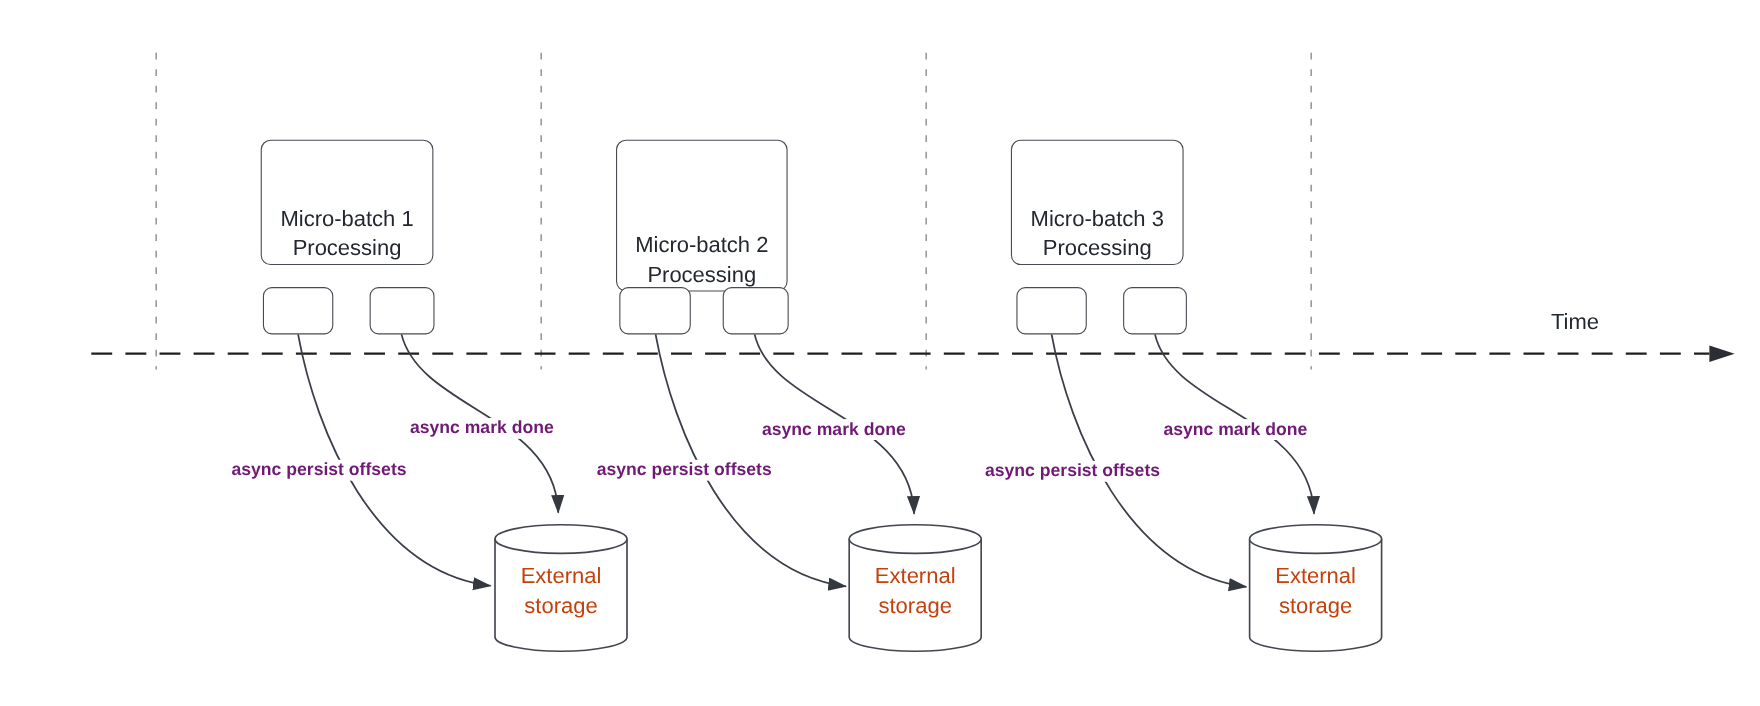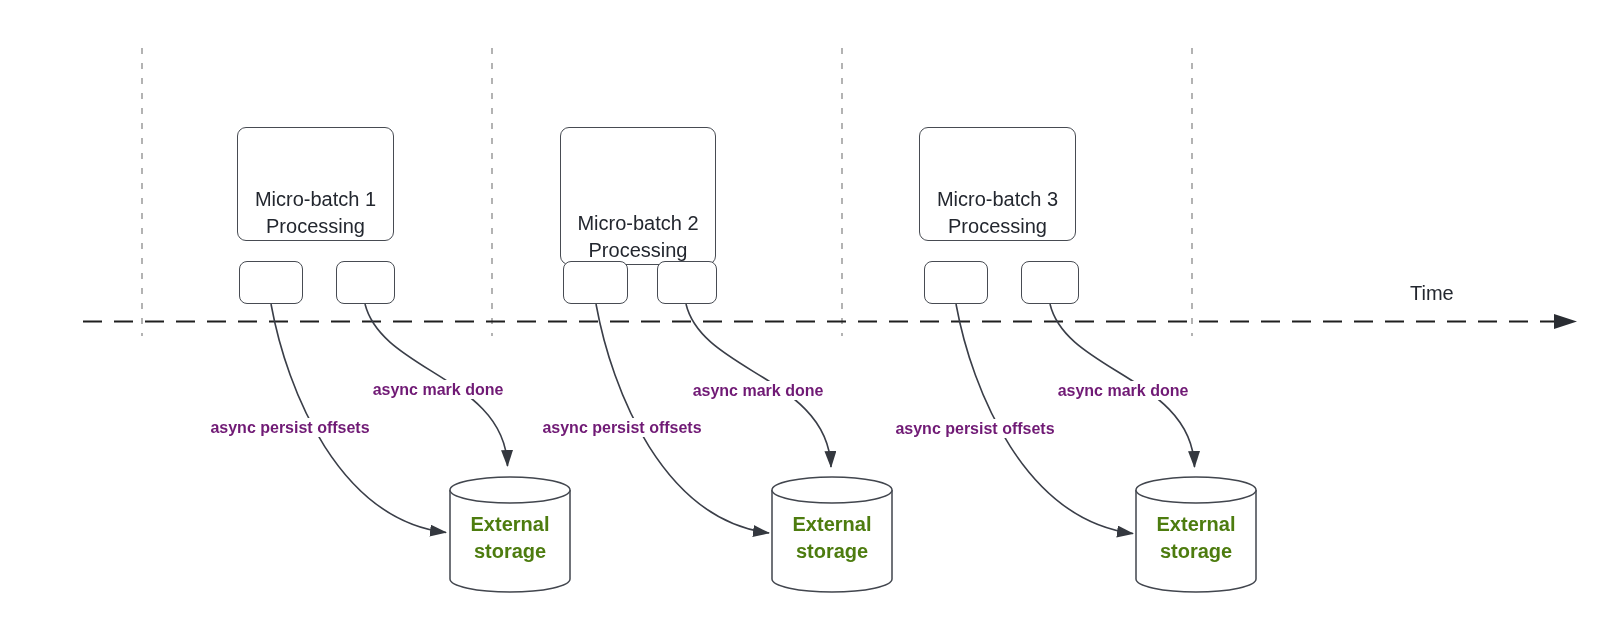--- a/index.html
+++ b/index.html
@@ -33,23 +33,22 @@
     background: #ffffff;
   }
   .storage-label {
     position: absolute;
     display: flex;
     flex-direction: column;
     align-items: center;
     justify-content: center;
     font-size: 20px;
     line-height: 27px;
-    color: #4d7c0f;
+    color: #c2410c;
     text-align: center;
-    font-weight: bold;
   }
   .arrow-label {
     position: absolute;
     transform: translateX(-50%);
     font-size: 16px;
     font-weight: bold;
     color: #701a75;
     white-space: nowrap;
     background: #ffffff;
     padding: 0 3px;

